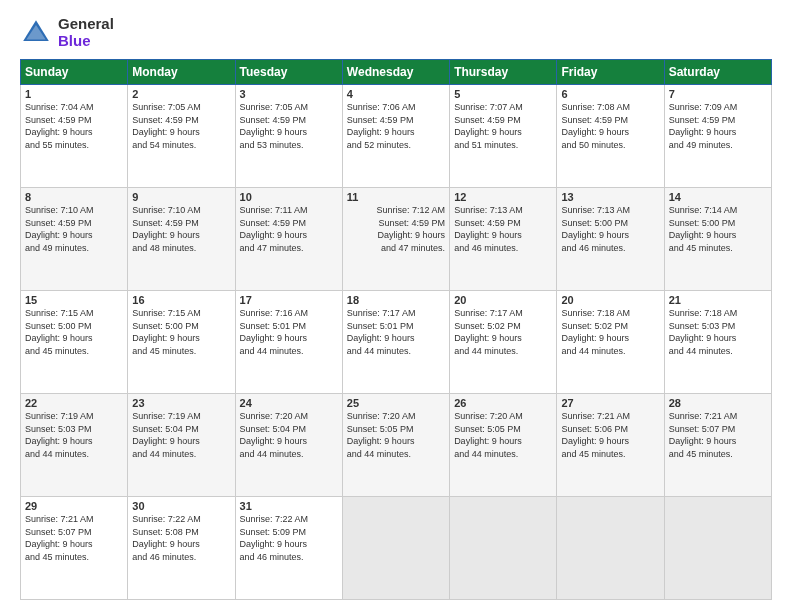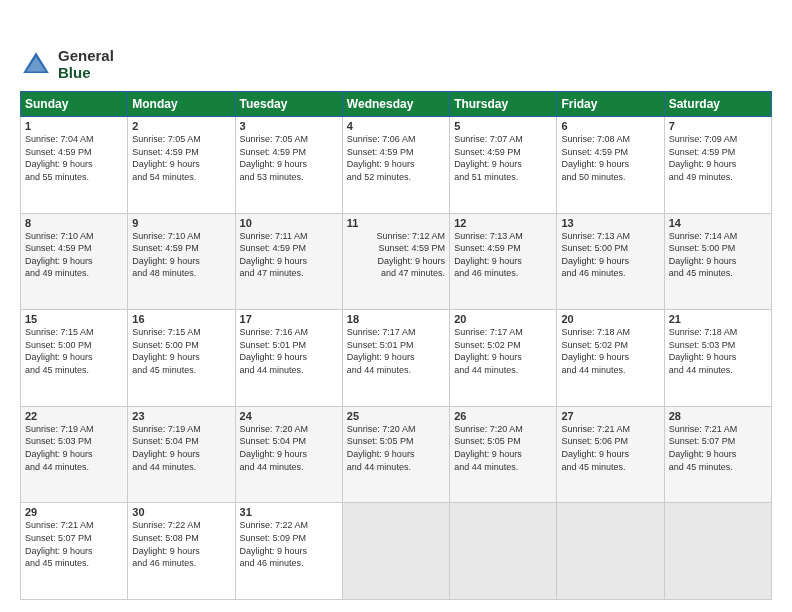--- a/index.html
+++ b/index.html
@@ -20,36 +20,35 @@
     .header {
       display: flex;
       justify-content: space-between;
       align-items: flex-start;
       margin-bottom: 10px;
     }
     .logo {
       display: flex;
       align-items: center;
       gap: 6px;
-      margin-top: 32px;
     }
     .logo-text {
       display: flex;
       flex-direction: column;
       line-height: 1.1;
     }
     .logo-general {
       font-size: 15px;
       font-weight: bold;
       color: #333;
     }
     .logo-blue {
       font-size: 15px;
       font-weight: bold;
-      color: #14532d;
+      color: #6d28d9;
     }
     .logo-icon {
       width: 32px;
       height: 32px;
     }
     .title-block {
       text-align: right;
     }
     .month-year {
       font-size: 32px;

